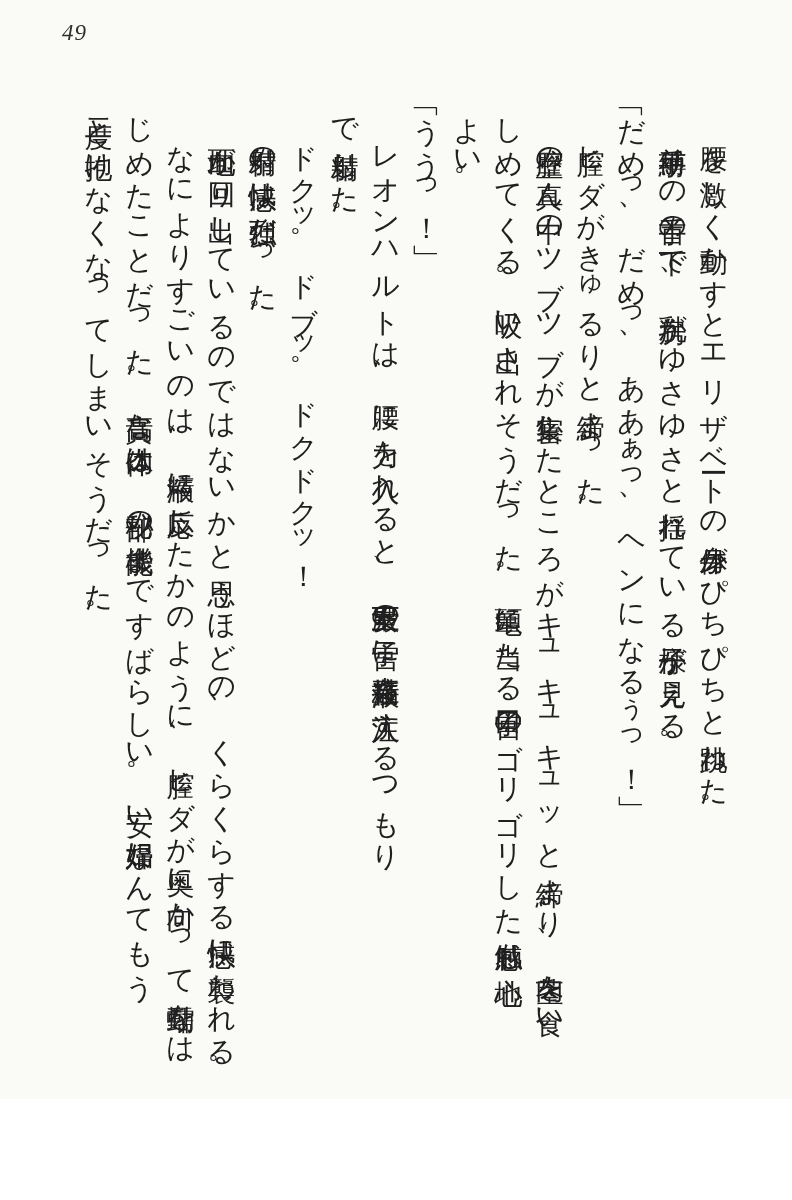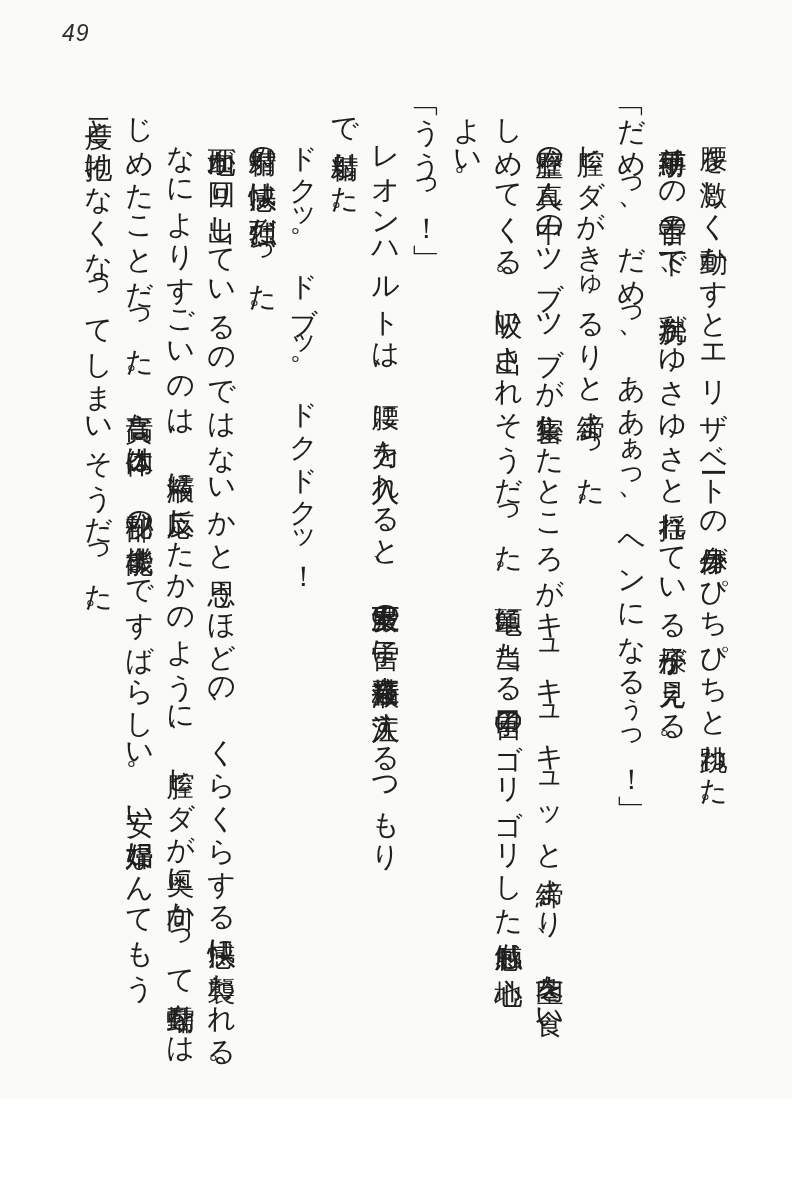--- a/index.html
+++ b/index.html
@@ -5,21 +5,21 @@
   html, body {
     margin: 0;
     padding: 0;
   }
   .page {
     position: relative;
     width: 792px;
     height: 1099px;
     background: #fafaf7;
     overflow: hidden;
-    font-family: Liberation Sans, sans-serif;
+    font-family: Liberation Serif, serif;
   }
   .page-number {
     position: absolute;
     top: 20px;
     left: 62px;
     font-size: 23px;
     font-style: italic;
     color: #2e2e2e;
     letter-spacing: 1px;
   }

